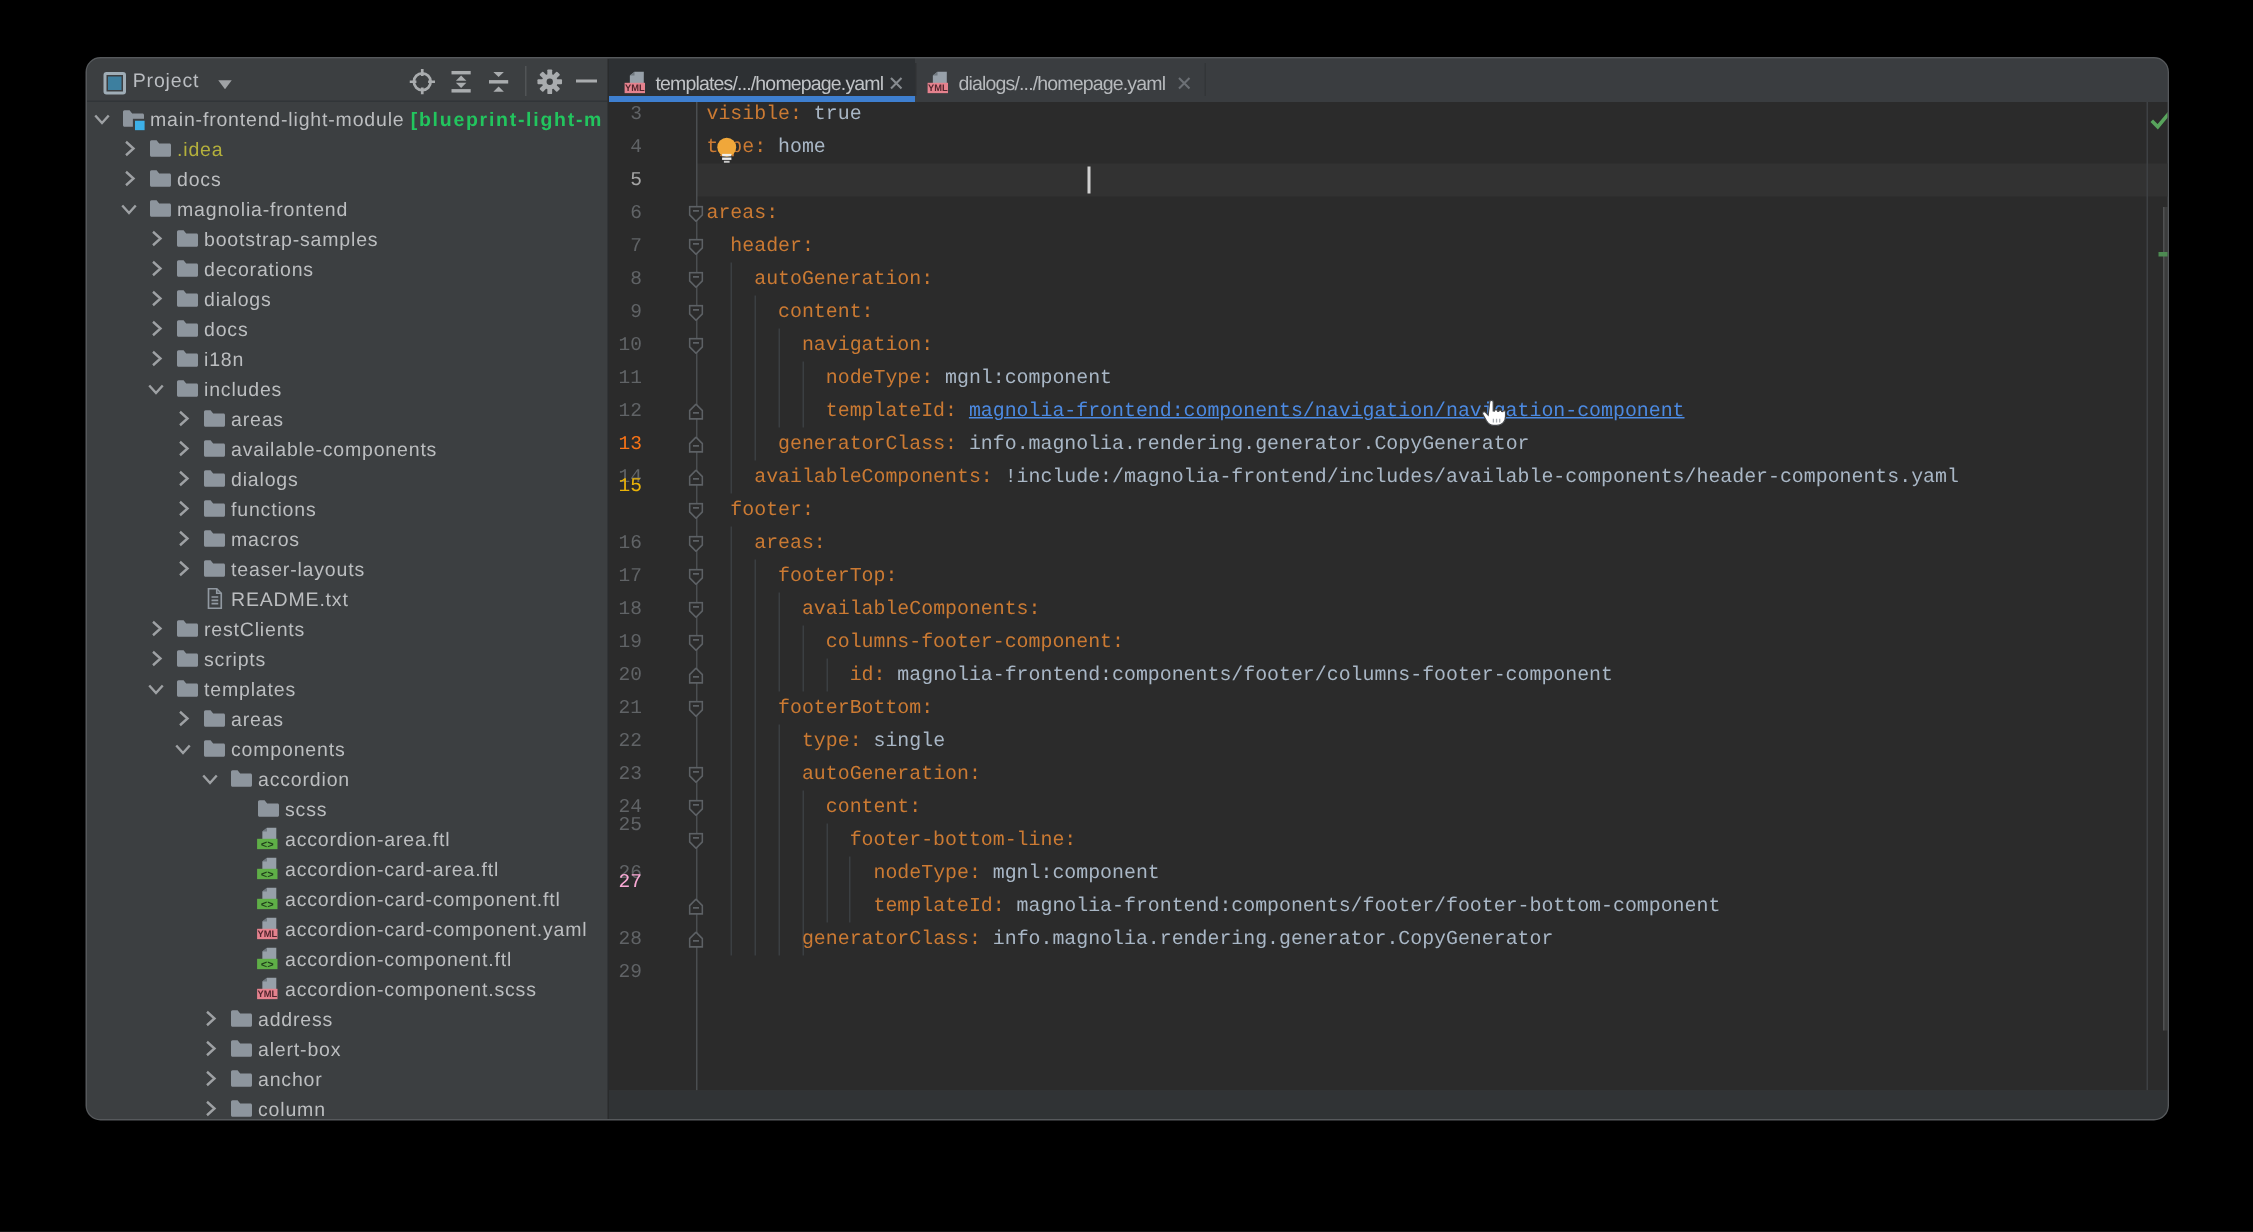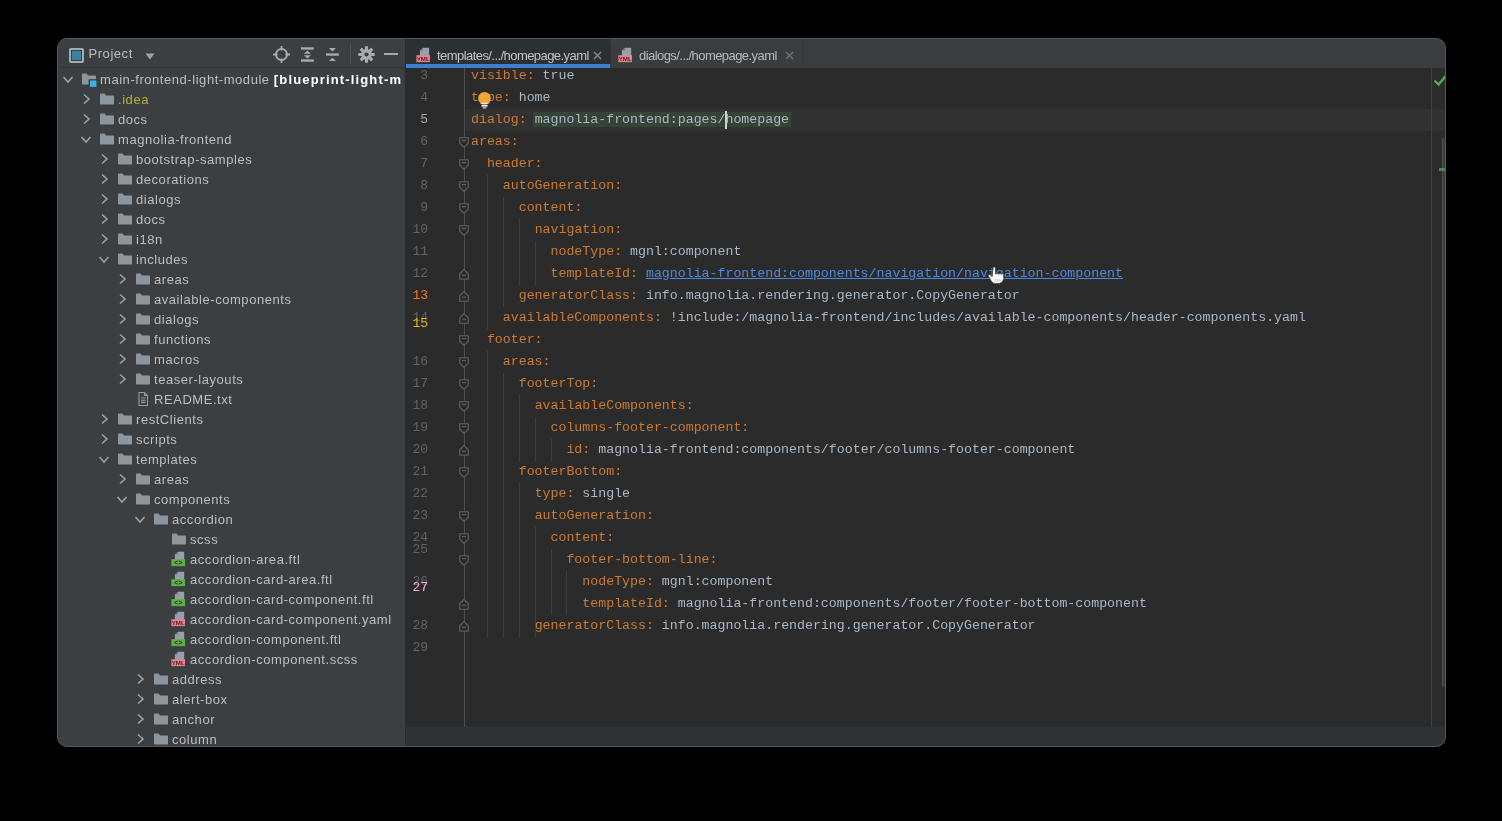--- a/index.html
+++ b/index.html
@@ -51,21 +51,21 @@
         <rect x="-1.6" y="-8.2" width="3.2" height="4.2" rx="0.6" transform="rotate(180)" fill="#a9acae"></rect>
         <rect x="-1.6" y="-8.2" width="3.2" height="4.2" rx="0.6" transform="rotate(225)" fill="#a9acae"></rect>
         <rect x="-1.6" y="-8.2" width="3.2" height="4.2" rx="0.6" transform="rotate(270)" fill="#a9acae"></rect>
         <rect x="-1.6" y="-8.2" width="3.2" height="4.2" rx="0.6" transform="rotate(315)" fill="#a9acae"></rect>
         <circle r="5.2" fill="#a9acae"></circle>
         <circle r="2.1" fill="#3c3f41"></circle>
       </g>
     </svg>
     <div class="abs" style="left:326px;top:14.2px;width:14px;height:2.3px;background:#a9acae"></div>
     <div class="trow" style="top:30px;left:0">
-      <span style="position:absolute;left:42px;top:2.5px">main-frontend-light-module <b style="color:#ffffff;letter-spacing:1.15px">[blueprint-light-m</b></span>
+      <span style="position:absolute;left:42px;top:2.5px">main-frontend-light-module <b style="color:#22c55e;letter-spacing:1.15px">[blueprint-light-m</b></span>
     </div>
     <div class="trow" style="top:50px;left:0">
       <span style="position:absolute;left:60px;top:2.5px;color:#b4b03c">.idea</span>
     </div>
     <div class="trow" style="top:70px;left:0">
       <span style="position:absolute;left:60px;top:2.5px">docs</span>
     </div>
     <div class="trow" style="top:90px;left:0">
       <span style="position:absolute;left:60px;top:2.5px">magnolia-frontend</span>
     </div>
@@ -509,21 +509,20 @@
         <svg class="abs" style="left:400.5px;top:559.5px" width="10" height="11">
           <path d="M0.75 10.25 H9.25 V4.8 L5 0.5 L0.75 4.8 Z" fill="#2b2b2b" stroke="#5d6165" stroke-width="1.1"></path>
           <path d="M3 6.2 H7" stroke="#5d6165" stroke-width="1.1"></path>
         </svg>
         <svg class="abs" style="left:400.5px;top:581.5px" width="10" height="11">
           <path d="M0.75 10.25 H9.25 V4.8 L5 0.5 L0.75 4.8 Z" fill="#2b2b2b" stroke="#5d6165" stroke-width="1.1"></path>
           <path d="M3 6.2 H7" stroke="#5d6165" stroke-width="1.1"></path>
         </svg>
         <div class="cl" style="top:26px"><span class="k">visible:</span> true</div>
         <div class="cl" style="top:48px"><span class="k">type:</span> home</div>
-        <div class="cl" style="top:70px"><span class="k">dialog:</span> <span style="background:#344436;padding:0 2px;margin:0 -2px">magnolia-frontend:pages/homepage</span></div>
         <div class="cl" style="top:92px"><span class="k">areas:</span></div>
         <div class="cl" style="top:114px">  <span class="k">header:</span></div>
         <div class="cl" style="top:136px">    <span class="k">autoGeneration:</span></div>
         <div class="cl" style="top:158px">      <span class="k">content:</span></div>
         <div class="cl" style="top:180px">        <span class="k">navigation:</span></div>
         <div class="cl" style="top:202px">          <span class="k">nodeType:</span> mgnl:component</div>
         <div class="cl" style="top:224px">          <span class="k">templateId:</span> <span style="color:#4c8ae2;text-decoration:underline">magnolia-frontend:components/navigation/navigation-component</span></div>
         <div class="cl" style="top:246px">      <span class="k">generatorClass:</span> info.magnolia.rendering.generator.CopyGenerator</div>
         <div class="cl" style="top:268px">    <span class="k">availableComponents:</span> !include:/magnolia-frontend/includes/available-components/header-components.yaml</div>
         <div class="cl" style="top:290px">  <span class="k">footer:</span></div>

